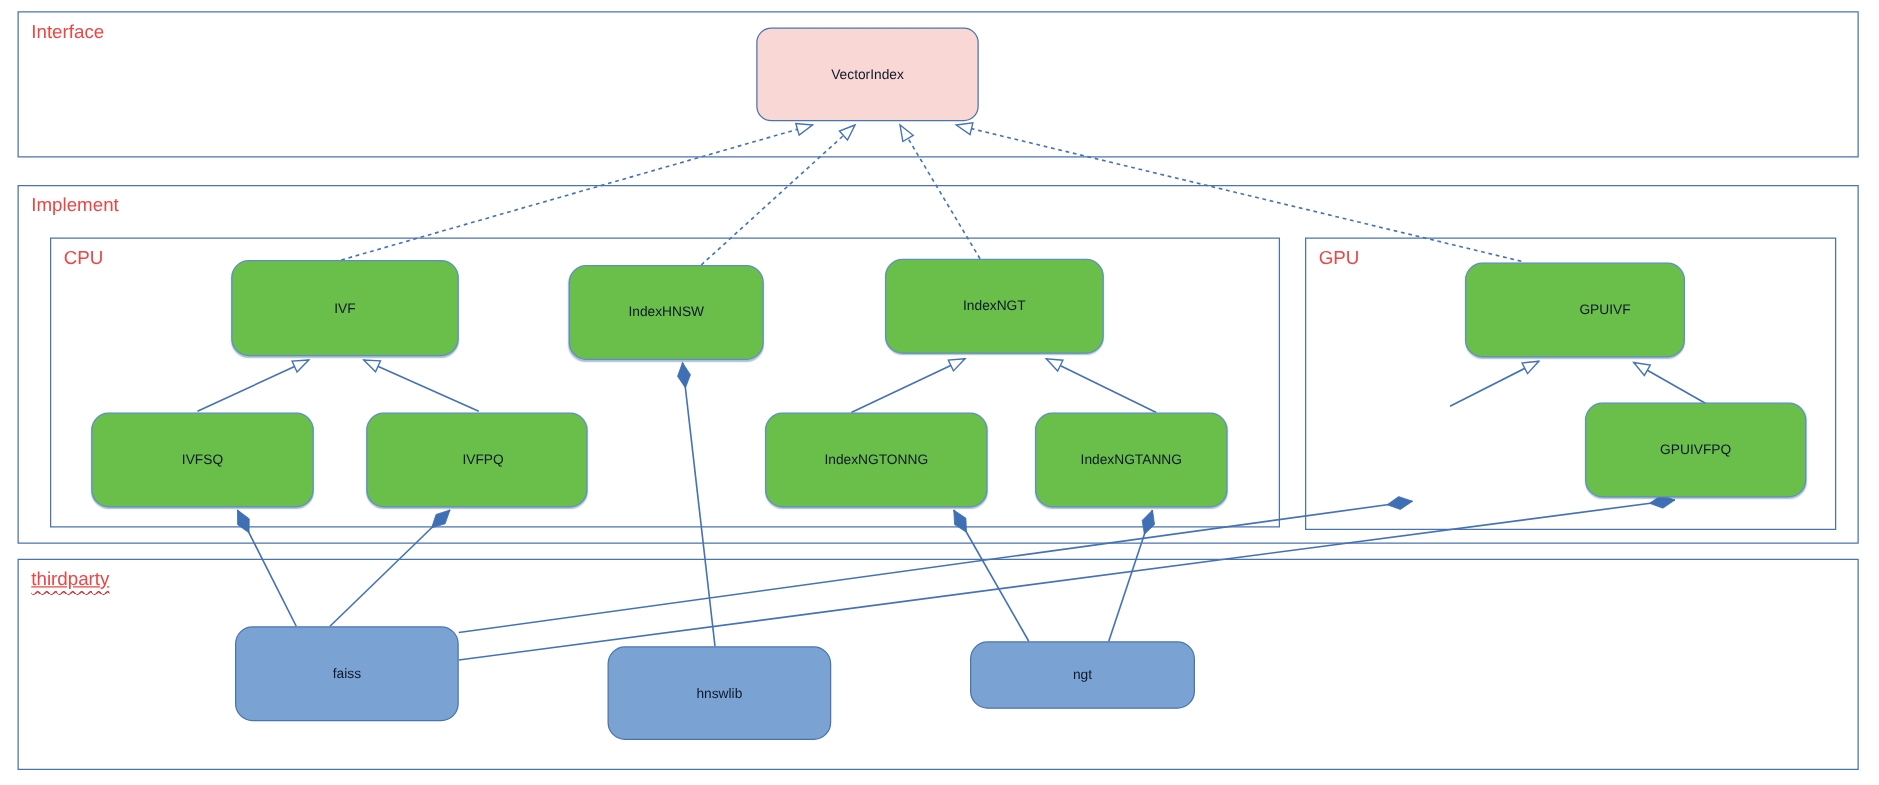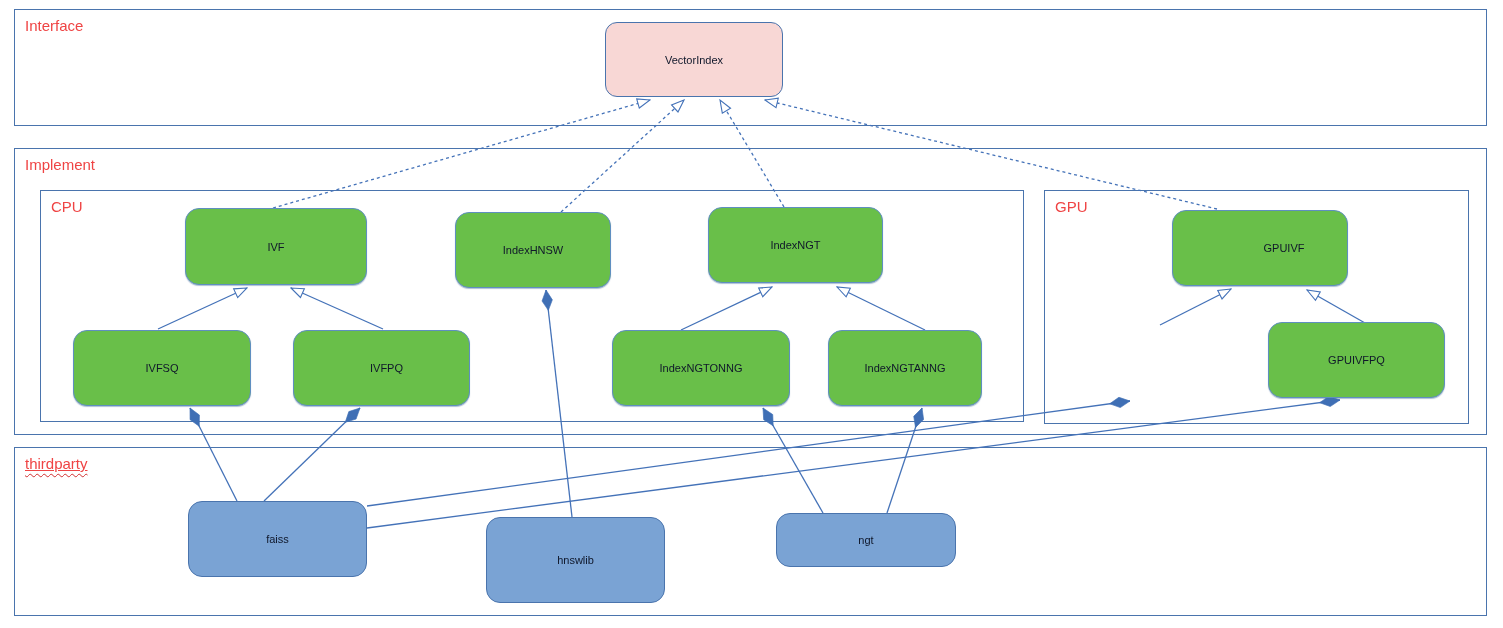--- a/index.html
+++ b/index.html
@@ -157,20 +157,20 @@
   <div class="node class" style="left:1172px;top:210px;width:176px;height:76px;padding-left:48px;">
     <span>GPUIVF</span>
   </div>
   <div class="node class" style="left:1268px;top:322px;width:177px;height:76px;">
     <span>GPUIVFPQ</span>
   </div>
 
   <div class="node library" style="left:188px;top:501px;width:179px;height:76px;">
     <span>faiss</span>
   </div>
-  <div class="node library" style="left:486px;top:517px;width:179px;height:86px;">
+  <div class="node library" style="left:486px;top:517px;width:179px;height:75px;">
     <span>hnswlib</span>
   </div>
   <div class="node library" style="left:746px;top:513px;width:180px;height:54px;margin-left:30px;">
     <span>ngt</span>
   </div>
 
 </div>
 
 </body></html>

